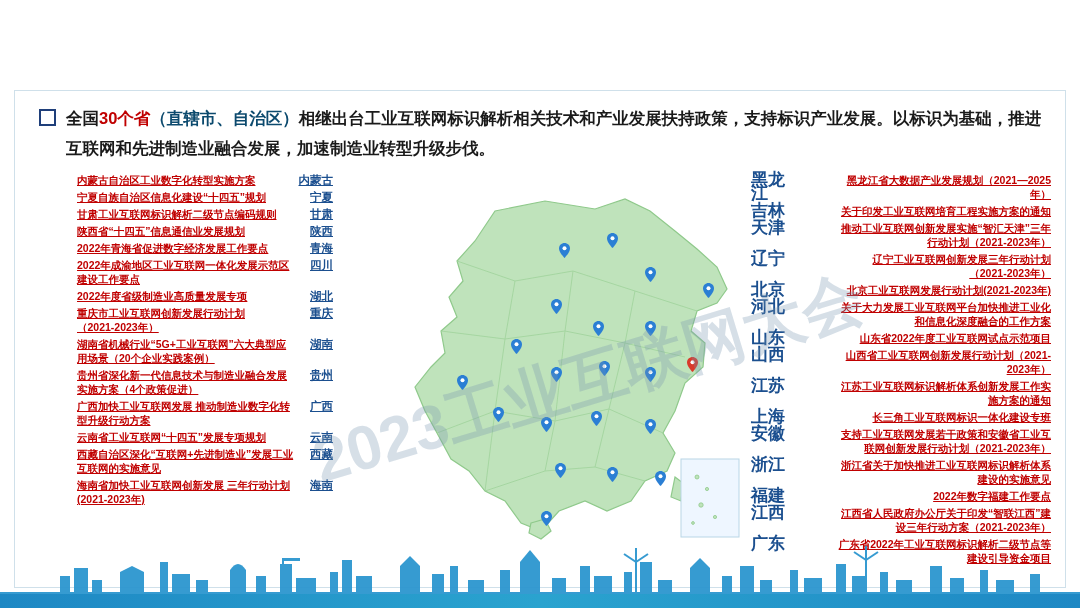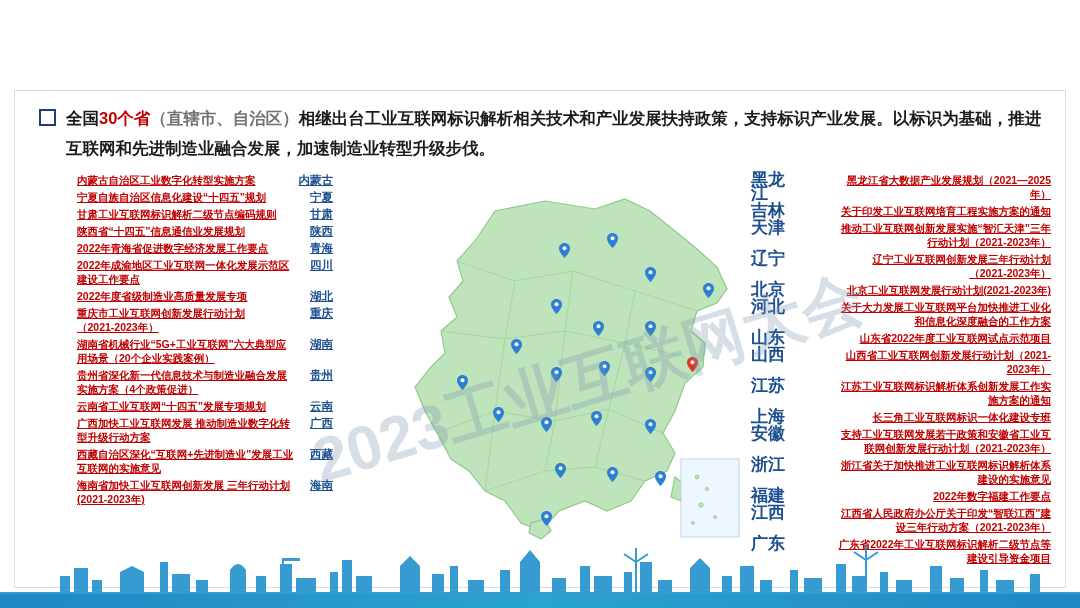--- a/index.html
+++ b/index.html
@@ -52,21 +52,21 @@
     position:absolute;left:24px;top:12px;width:1005px;
     display:flex;gap:10px;
   }
   .bullet-sq{
     width:13px;height:13px;border:2px solid #1f3f7a;margin-top:6px;flex:0 0 auto;
   }
   .bullet-text{
     font-size:16.5px;line-height:30px;color:#1a1a1a;font-weight:bold;
   }
   .bullet-text .red{color:#c00000;}
-  .bullet-text .blue{color:#737373;}
+  .bullet-text .blue{color:#0c4a6e;}
 
   
   .col-left{position:absolute;left:18px;top:82px;width:300px;}
   .col-right{position:absolute;right:14px;top:82px;width:300px;}
   .row{
     display:flex;align-items:flex-start;margin-bottom:3px;
   }
   .row .txt{
     color:#c00000;font-size:10.5px;line-height:14px;font-weight:bold;
     text-decoration:underline;text-decoration-color:#c00000;padding-left:44px;
@@ -152,26 +152,26 @@
       </div>
       <div class="row">
         <div class="txt">湖南省机械行业“5G+工业互联网”六大典型应用场景（20个企业实践案例）</div>
         <div class="prov">湖南</div>
       </div>
       <div class="row">
         <div class="txt">贵州省深化新一代信息技术与制造业融合发展实施方案（4个政策促进）</div>
         <div class="prov">贵州</div>
       </div>
       <div class="row">
+        <div class="txt">广西加快工业互联网发展 推动制造业数字化转型升级行动方案</div>
+        <div class="prov">广西</div>
+      </div>
+      <div class="row">
         <div class="txt">云南省工业互联网“十四五”发展专项规划</div>
         <div class="prov">云南</div>
-      </div>
-      <div class="row">
-        <div class="txt">广西加快工业互联网发展 推动制造业数字化转型升级行动方案</div>
-        <div class="prov">广西</div>
       </div>
       <div class="row">
         <div class="txt">西藏自治区深化“互联网+先进制造业”发展工业互联网的实施意见</div>
         <div class="prov">西藏</div>
       </div>
       <div class="row">
         <div class="txt">海南省加快工业互联网创新发展 三年行动计划(2021-2023年)</div>
         <div class="prov">海南</div>
       </div>
     </div>

